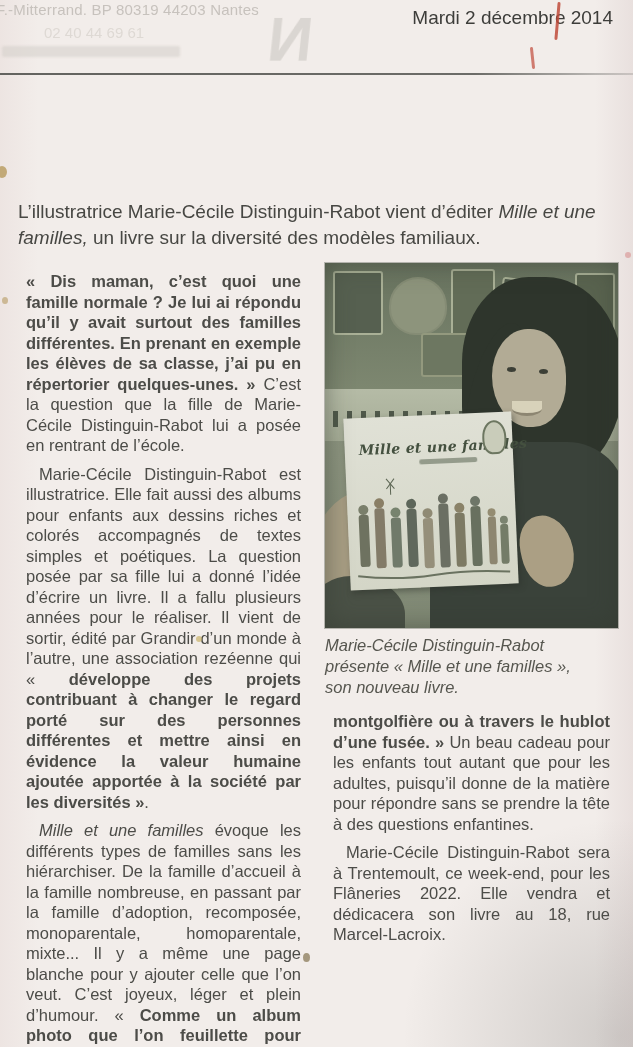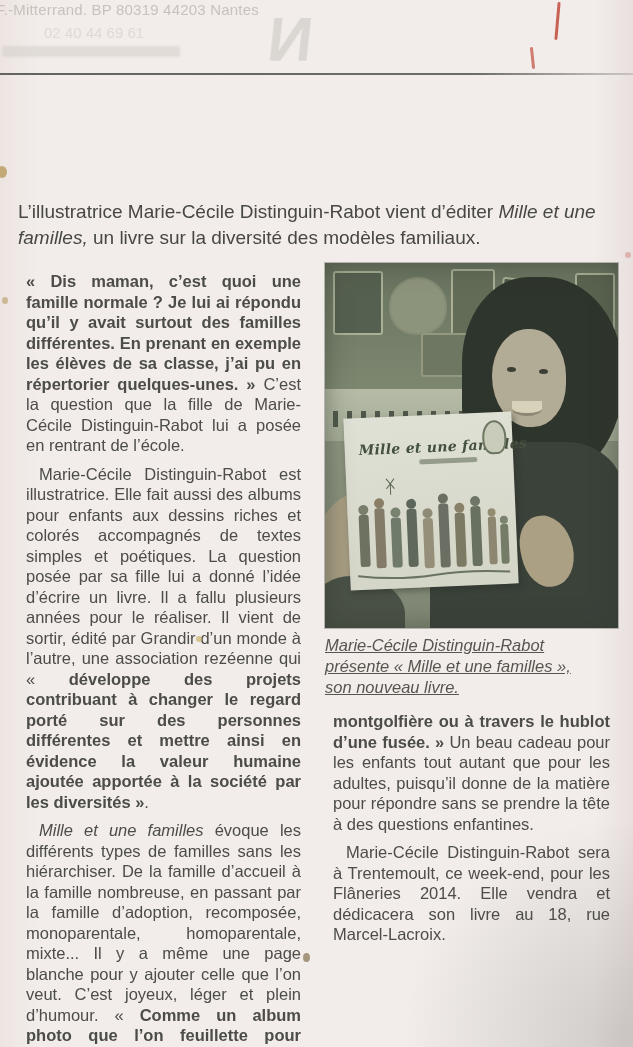--- a/index.html
+++ b/index.html
@@ -66,39 +66,40 @@
   .bk-title{left:14px;top:22px;width:140px;font-family:"DejaVu Serif",serif;font-style:italic;font-weight:bold;
      font-size:14px;color:#44503f;letter-spacing:.3px;white-space:nowrap;}
   .bk-sub{left:74px;top:44px;width:58px;height:5px;background:rgba(90,100,82,.55);border-radius:2px;filter:blur(.5px);}
   .bk-doodle{left:138px;top:8px;width:20px;height:30px;border:2px solid #6c7660;border-radius:50% 50% 40% 40%;background:#c9ccba;}
   .bk-crowd{left:6px;top:58px;}
   .ph-halftone{left:0;top:0;width:100%;height:100%;opacity:.16;
      background-image:radial-gradient(#2e352c 22%,rgba(0,0,0,0) 23%),radial-gradient(#2e352c 22%,rgba(0,0,0,0) 23%);
      background-size:4px 4px;background-position:0 0,2px 2px;}
   .ph-vignette{left:0;top:0;width:100%;height:100%;box-shadow:inset 0 0 26px rgba(50,56,46,.5);}
   
-  .caption{margin:7px 0 13px;width:272px;font-size:16.5px;line-height:21px;font-style:italic;color:#56564f;text-align:left;text-decoration:underline;}
+  .caption{margin:7px 0 13px;width:272px;font-size:16.5px;line-height:21px;font-style:italic;color:#56564f;text-align:left;}
   
   .stain{position:absolute;border-radius:50%;}
   .s1{left:-3px;top:166px;width:10px;height:12px;background:#b79a5d;opacity:.8;}
   .s2{left:303px;top:953px;width:7px;height:9px;background:#8a7a58;opacity:.75;}
   .s3{left:196px;top:636px;width:6px;height:6px;background:#c9b26a;opacity:.7;}
   .s4{left:2px;top:297px;width:6px;height:7px;background:#b59a60;opacity:.6;}
   .s5{left:625px;top:252px;width:6px;height:6px;background:#c55;opacity:.35;}
 </style>
 </head>
 <body>
 
 <div class="page">
 
   <div class="address">F.-Mitterrand. BP 80319 44203 Nantes</div>
   <div class="faint-phone">02 40 44 69 61</div>
   <div class="faint-bar"></div>
   <div class="ghost-n">N</div>
   <div class="masthead-right">
+    <div>Mardi 2 décembre 2014</div>
   </div>
   <div class="pen-mark pm1"></div>
   <div class="pen-mark pm2"></div>
   <div class="rule"></div>
 
   <div class="standfirst"><span class="rn">L’illustratrice Marie-Cécile Distinguin-Rabot vient d’éditer </span><span class="ri">Mille et une familles,</span><span class="rn"> un livre sur la diversité des modèles familiaux.</span></div>
 
   <div class="col col-left">
       <p><span class="rb">« Dis maman, c’est quoi une famille normale ? Je lui ai répondu qu’il y avait surtout des familles différentes. En prenant en exemple les élèves de sa classe, j’ai pu en répertorier quelques-unes. » </span><span class="rn">C’est la question que la fille de Marie-Cécile Distinguin-Rabot lui a posée en rentrant de l’école.</span></p>
       <p class="ind"><span class="rn">Marie-Cécile Distinguin-Rabot est illustratrice. Elle fait aussi des albums pour enfants aux dessins riches et colorés accompagnés de textes simples et poétiques. La question posée par sa fille lui a donné l’idée d’écrire un livre. Il a fallu plusieurs années pour le réaliser. Il vient de sortir, édité par Grandir d’un monde à l’autre, une association rezéenne qui « </span><span class="rb">développe des projets contribuant à changer le regard porté sur des personnes différentes et mettre ainsi en évidence la valeur humaine ajoutée apportée à la société par les diversités »</span><span class="rn">.</span></p>
@@ -161,21 +162,21 @@
           <path d="M2 100 q 40 6 76 2 t 76 0" stroke="#6a7260" stroke-width="2" fill="none"></path>
         </svg>
       </div>
       <div class="ph-hand-r"></div>
       <div class="ph-halftone"></div>
       <div class="ph-vignette"></div>
     </div>
     <div class="caption">Marie-Cécile Distinguin-Rabot présente « Mille et une familles », son nouveau livre.</div>
     <div>
         <p><span class="rb">montgolfière ou à travers le hublot d’une fusée. » </span><span class="rn">Un beau cadeau pour les enfants tout autant que pour les adultes, puisqu’il donne de la matière pour répondre sans se prendre la tête à des questions enfantines.</span></p>
-        <p class="ind"><span class="rn">Marie-Cécile Distinguin-Rabot sera à Trentemoult, ce week-end, pour les Flâneries 2014. Elle vendra et dédicacera son livre au 18, rue Marcel-Lacroix.</span></p>
+        <p class="ind"><span class="rn">Marie-Cécile Distinguin-Rabot sera à Trentemoult, ce week-end, pour les Flâneries 2022. Elle vendra et dédicacera son livre au 18, rue Marcel-Lacroix.</span></p>
       </div>
   </div>
 
   <div class="stain s1"></div>
   <div class="stain s2"></div>
   <div class="stain s3"></div>
   <div class="stain s4"></div>
   <div class="stain s5"></div>
 </div>
 

